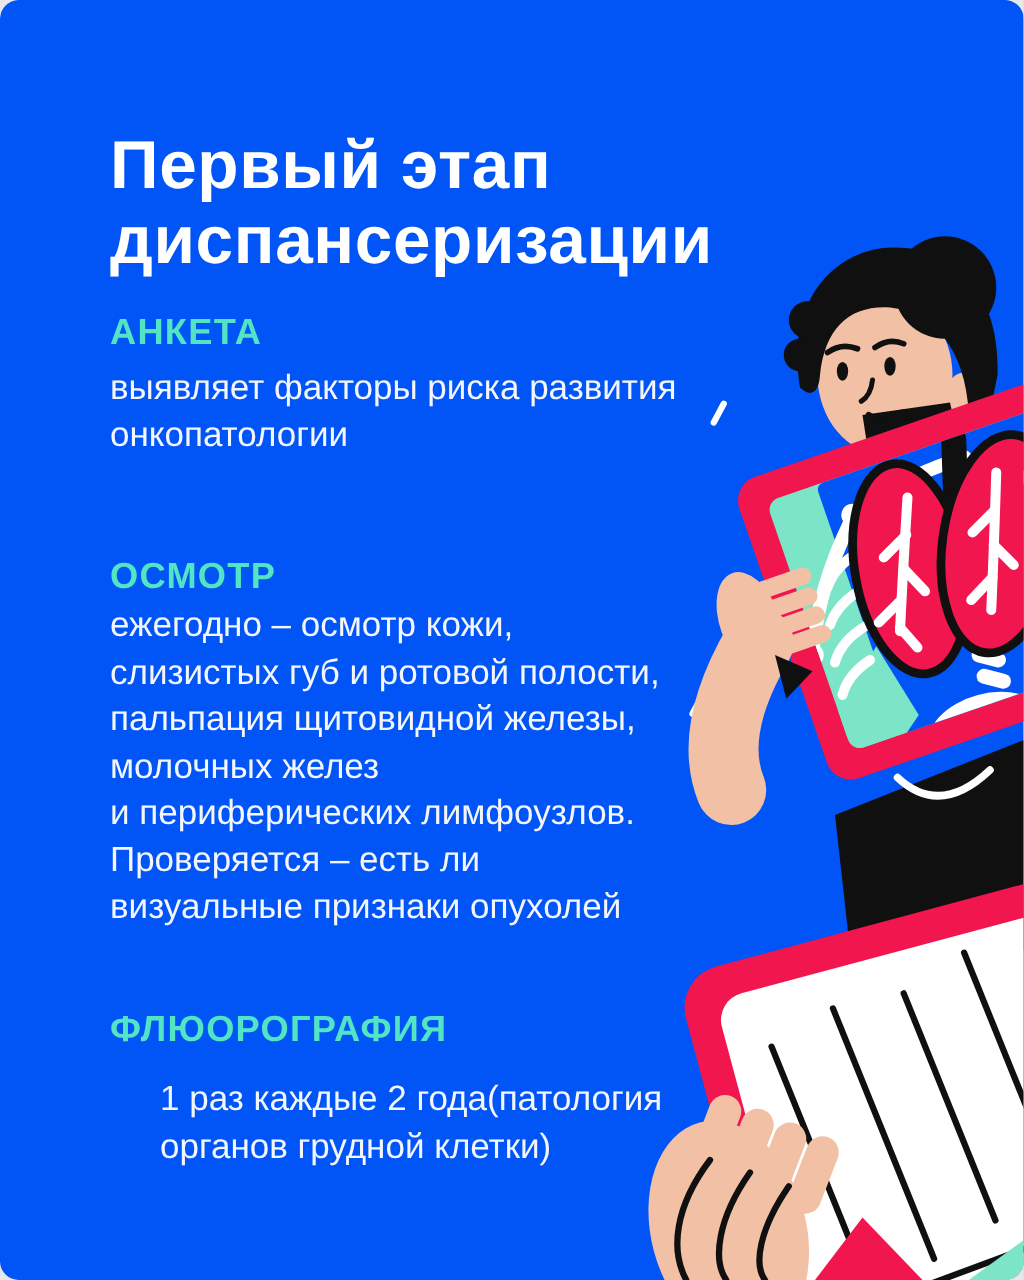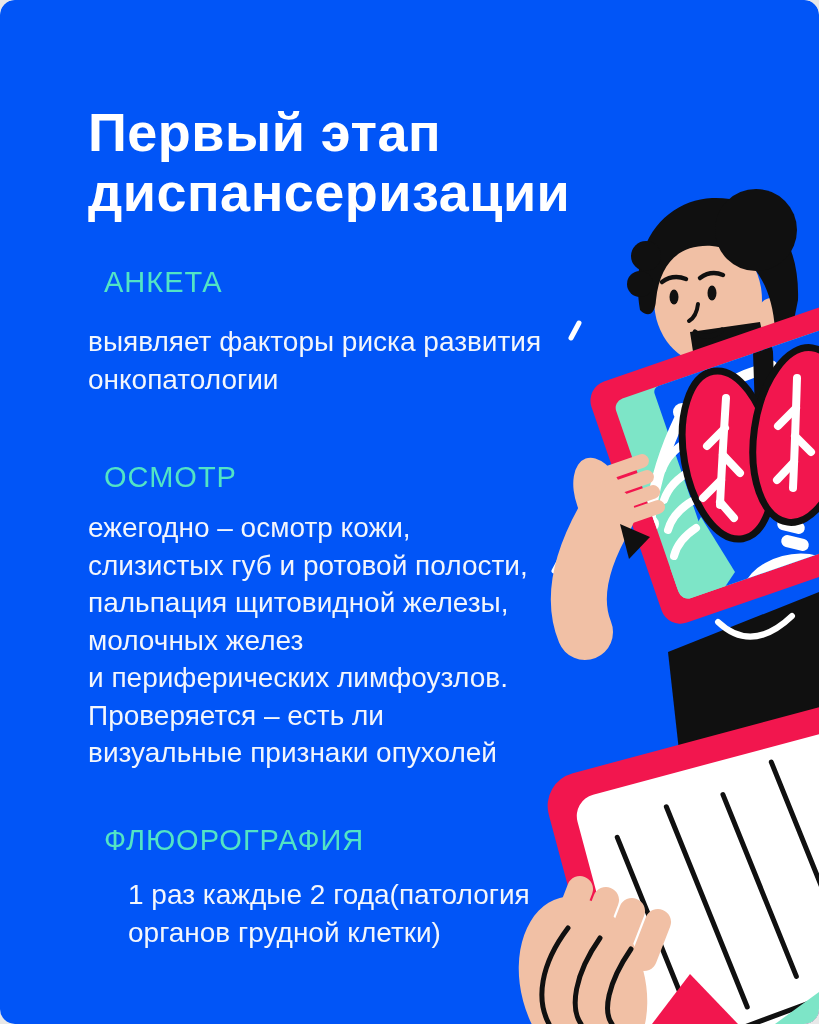--- a/index.html
+++ b/index.html
@@ -8,23 +8,23 @@
   }
   html,body{margin:0;padding:0;background:#e8e8e8;}
   .stage{position:relative;width:819px;height:1024px;background:var(--card);overflow:hidden;
          font-family:"Liberation Sans","DejaVu Sans",sans-serif;border-radius:15px;}
   .card{position:absolute;inset:0;background:var(--bg);border-radius:14px 14px 0 0;overflow:hidden;}
   .art{position:absolute;inset:0;width:819px;height:1024px;}
   .copy{position:absolute;inset:0;}
   .poster-title{position:absolute;left:88px;top:66px;color:var(--title);
                 font-size:54px;line-height:60px;font-weight:bold;letter-spacing:.5px;white-space:pre-line;}
   .section{position:absolute;left:88px;}
-  .section h2{margin:16px;color:var(--accent);font-size:29px;line-height:32px;font-weight:normal;letter-spacing:1px;}
+  .section h2{margin:0;color:var(--accent);font-size:29px;line-height:32px;font-weight:bold;letter-spacing:1px;}
   .section p{margin:0;color:var(--text);font-size:28px;line-height:37.5px;font-weight:normal;white-space:pre-line;}
-  .sec-1{top:250px;} .sec-1 p{margin-top:25px;}
+  .sec-1{top:250px;} .sec-1 p{margin-top:9px;}
   .sec-2{top:445px;} .sec-2 p{margin-top:4px;}
   .sec-3{top:808px;} .sec-3 p{margin-top:20px;margin-left:40px;}
   
   .f-red{fill:var(--red)} .f-mint{fill:var(--mint)} .f-skin{fill:var(--skin)}
   .f-ink{fill:var(--ink)} .f-blue{fill:var(--bg)} .f-white{fill:#FFFFFF}
   .s-white{stroke:#FFFFFF;fill:none;stroke-linecap:round;}
   .s-ink{stroke:var(--ink);fill:none;stroke-linecap:round;}
   .s-skin{stroke:var(--skin);fill:none;stroke-linecap:round;}
   .lung{fill:var(--red);stroke:var(--ink);stroke-width:7px;}
 </style>

